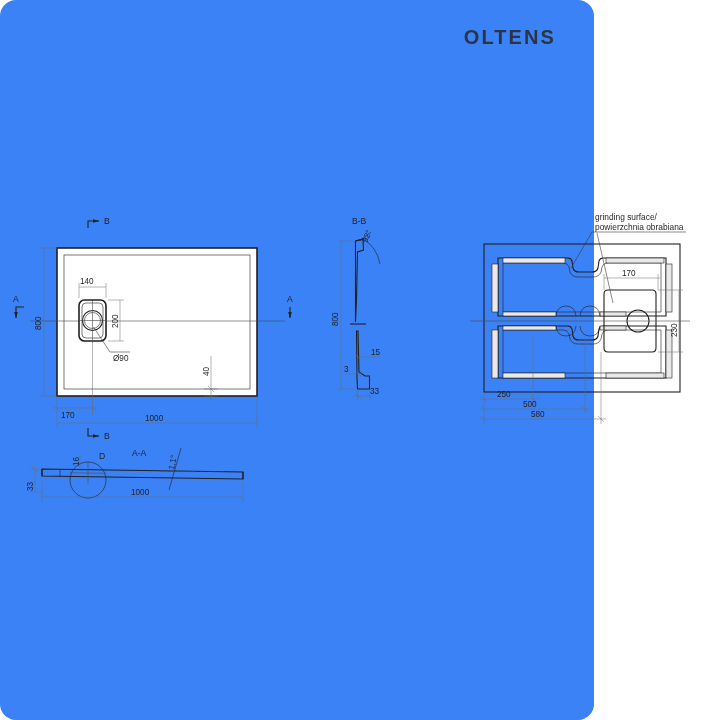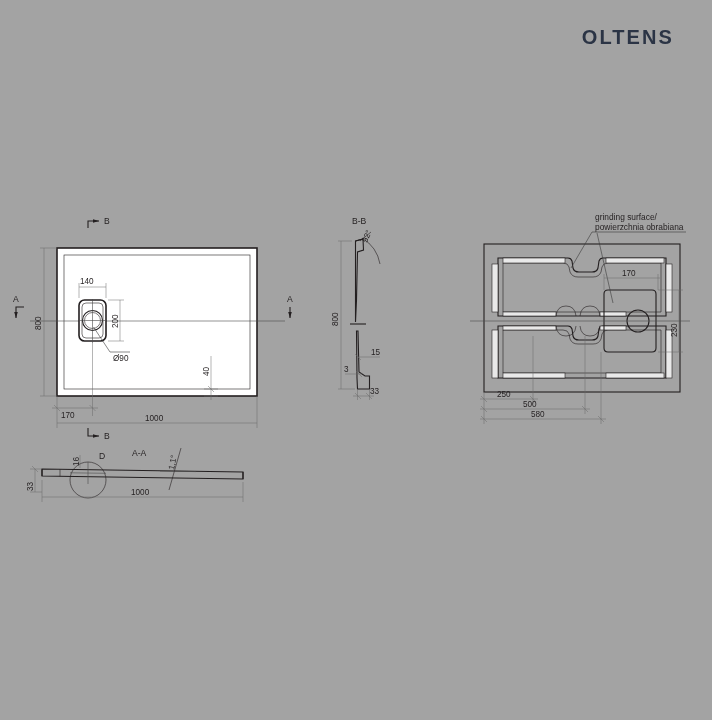--- a/index.html
+++ b/index.html
@@ -11,23 +11,24 @@
   body {
     width: 720px;
     height: 720px;
     font-family: "Liberation Sans", sans-serif;
     color: #1d1d1d;
     overflow: hidden;
     position: relative;
   }
   #sheet {
     position: relative;
-    width: 712px;
+    width: 594px;
     height: 720px;
-    background: #a3a3a3;
+    background: #3b82f6;
+    border-radius: 16px;
   }
   #brand {
     position: absolute;
     top: 26px;
     right: 38px;
     font-size: 20px;
     letter-spacing: 2.1px;
     font-weight: 700;
     color: #2b3445;
     font-family: "Liberation Sans", sans-serif;

